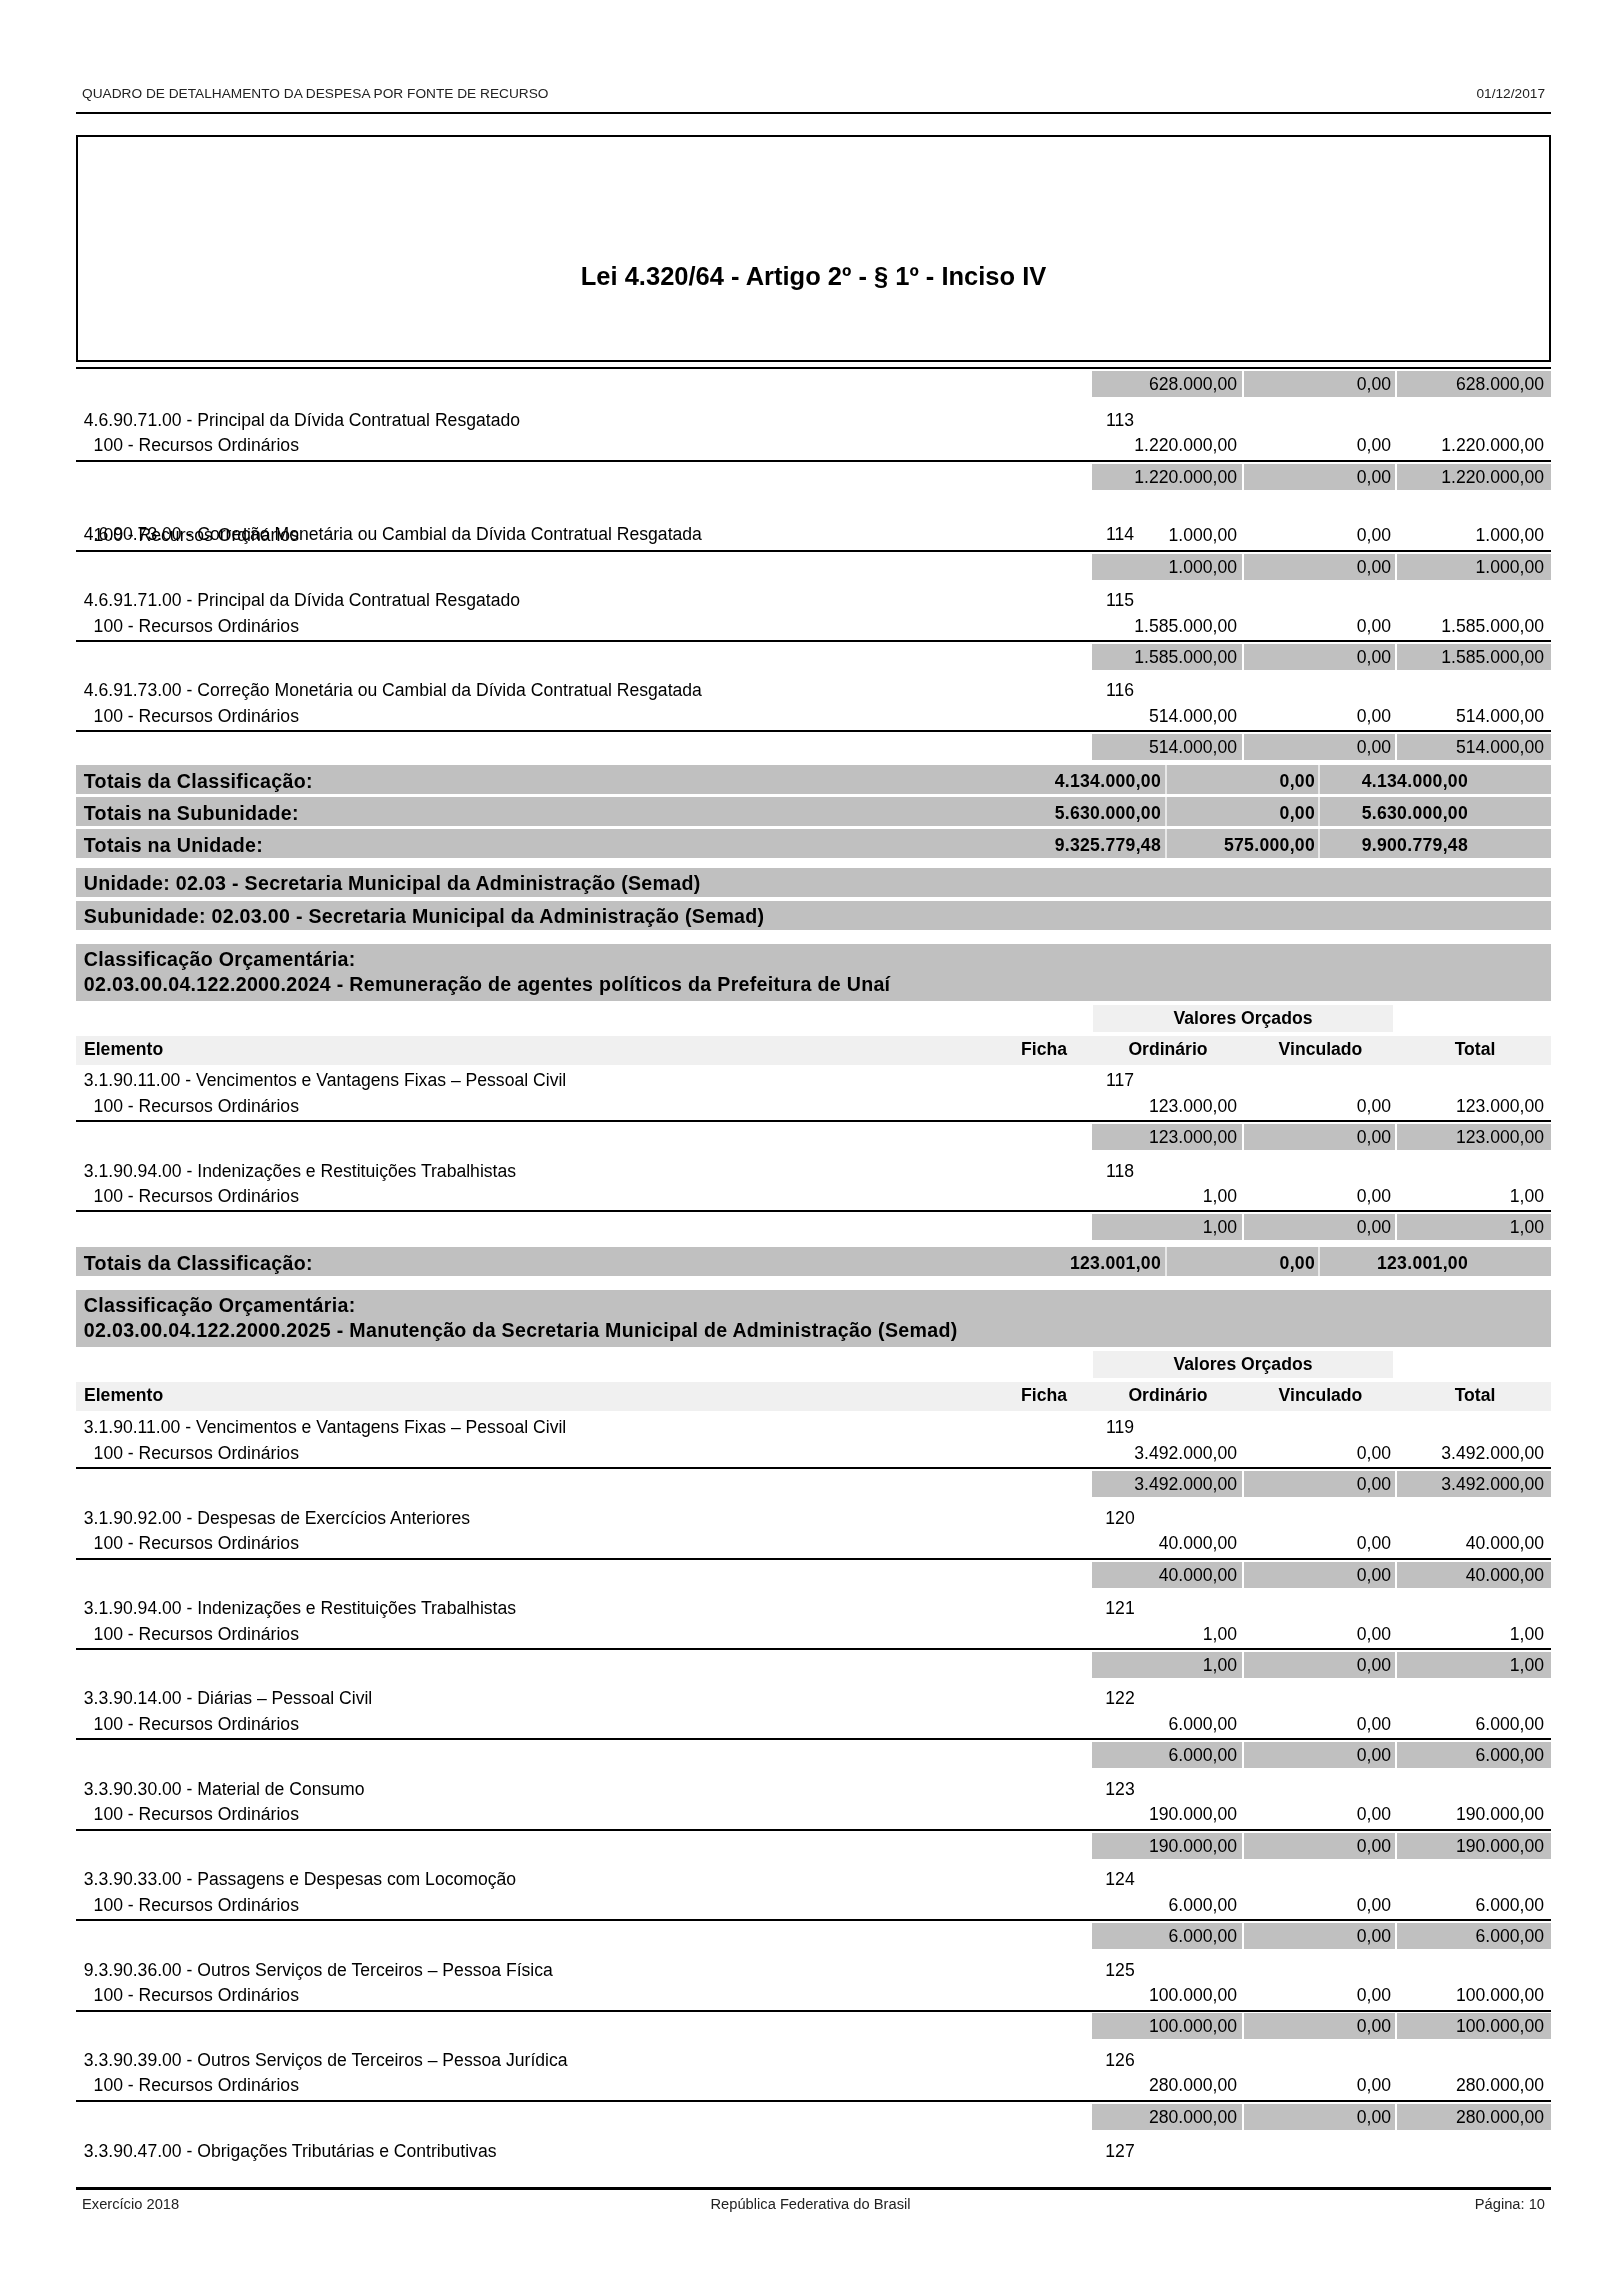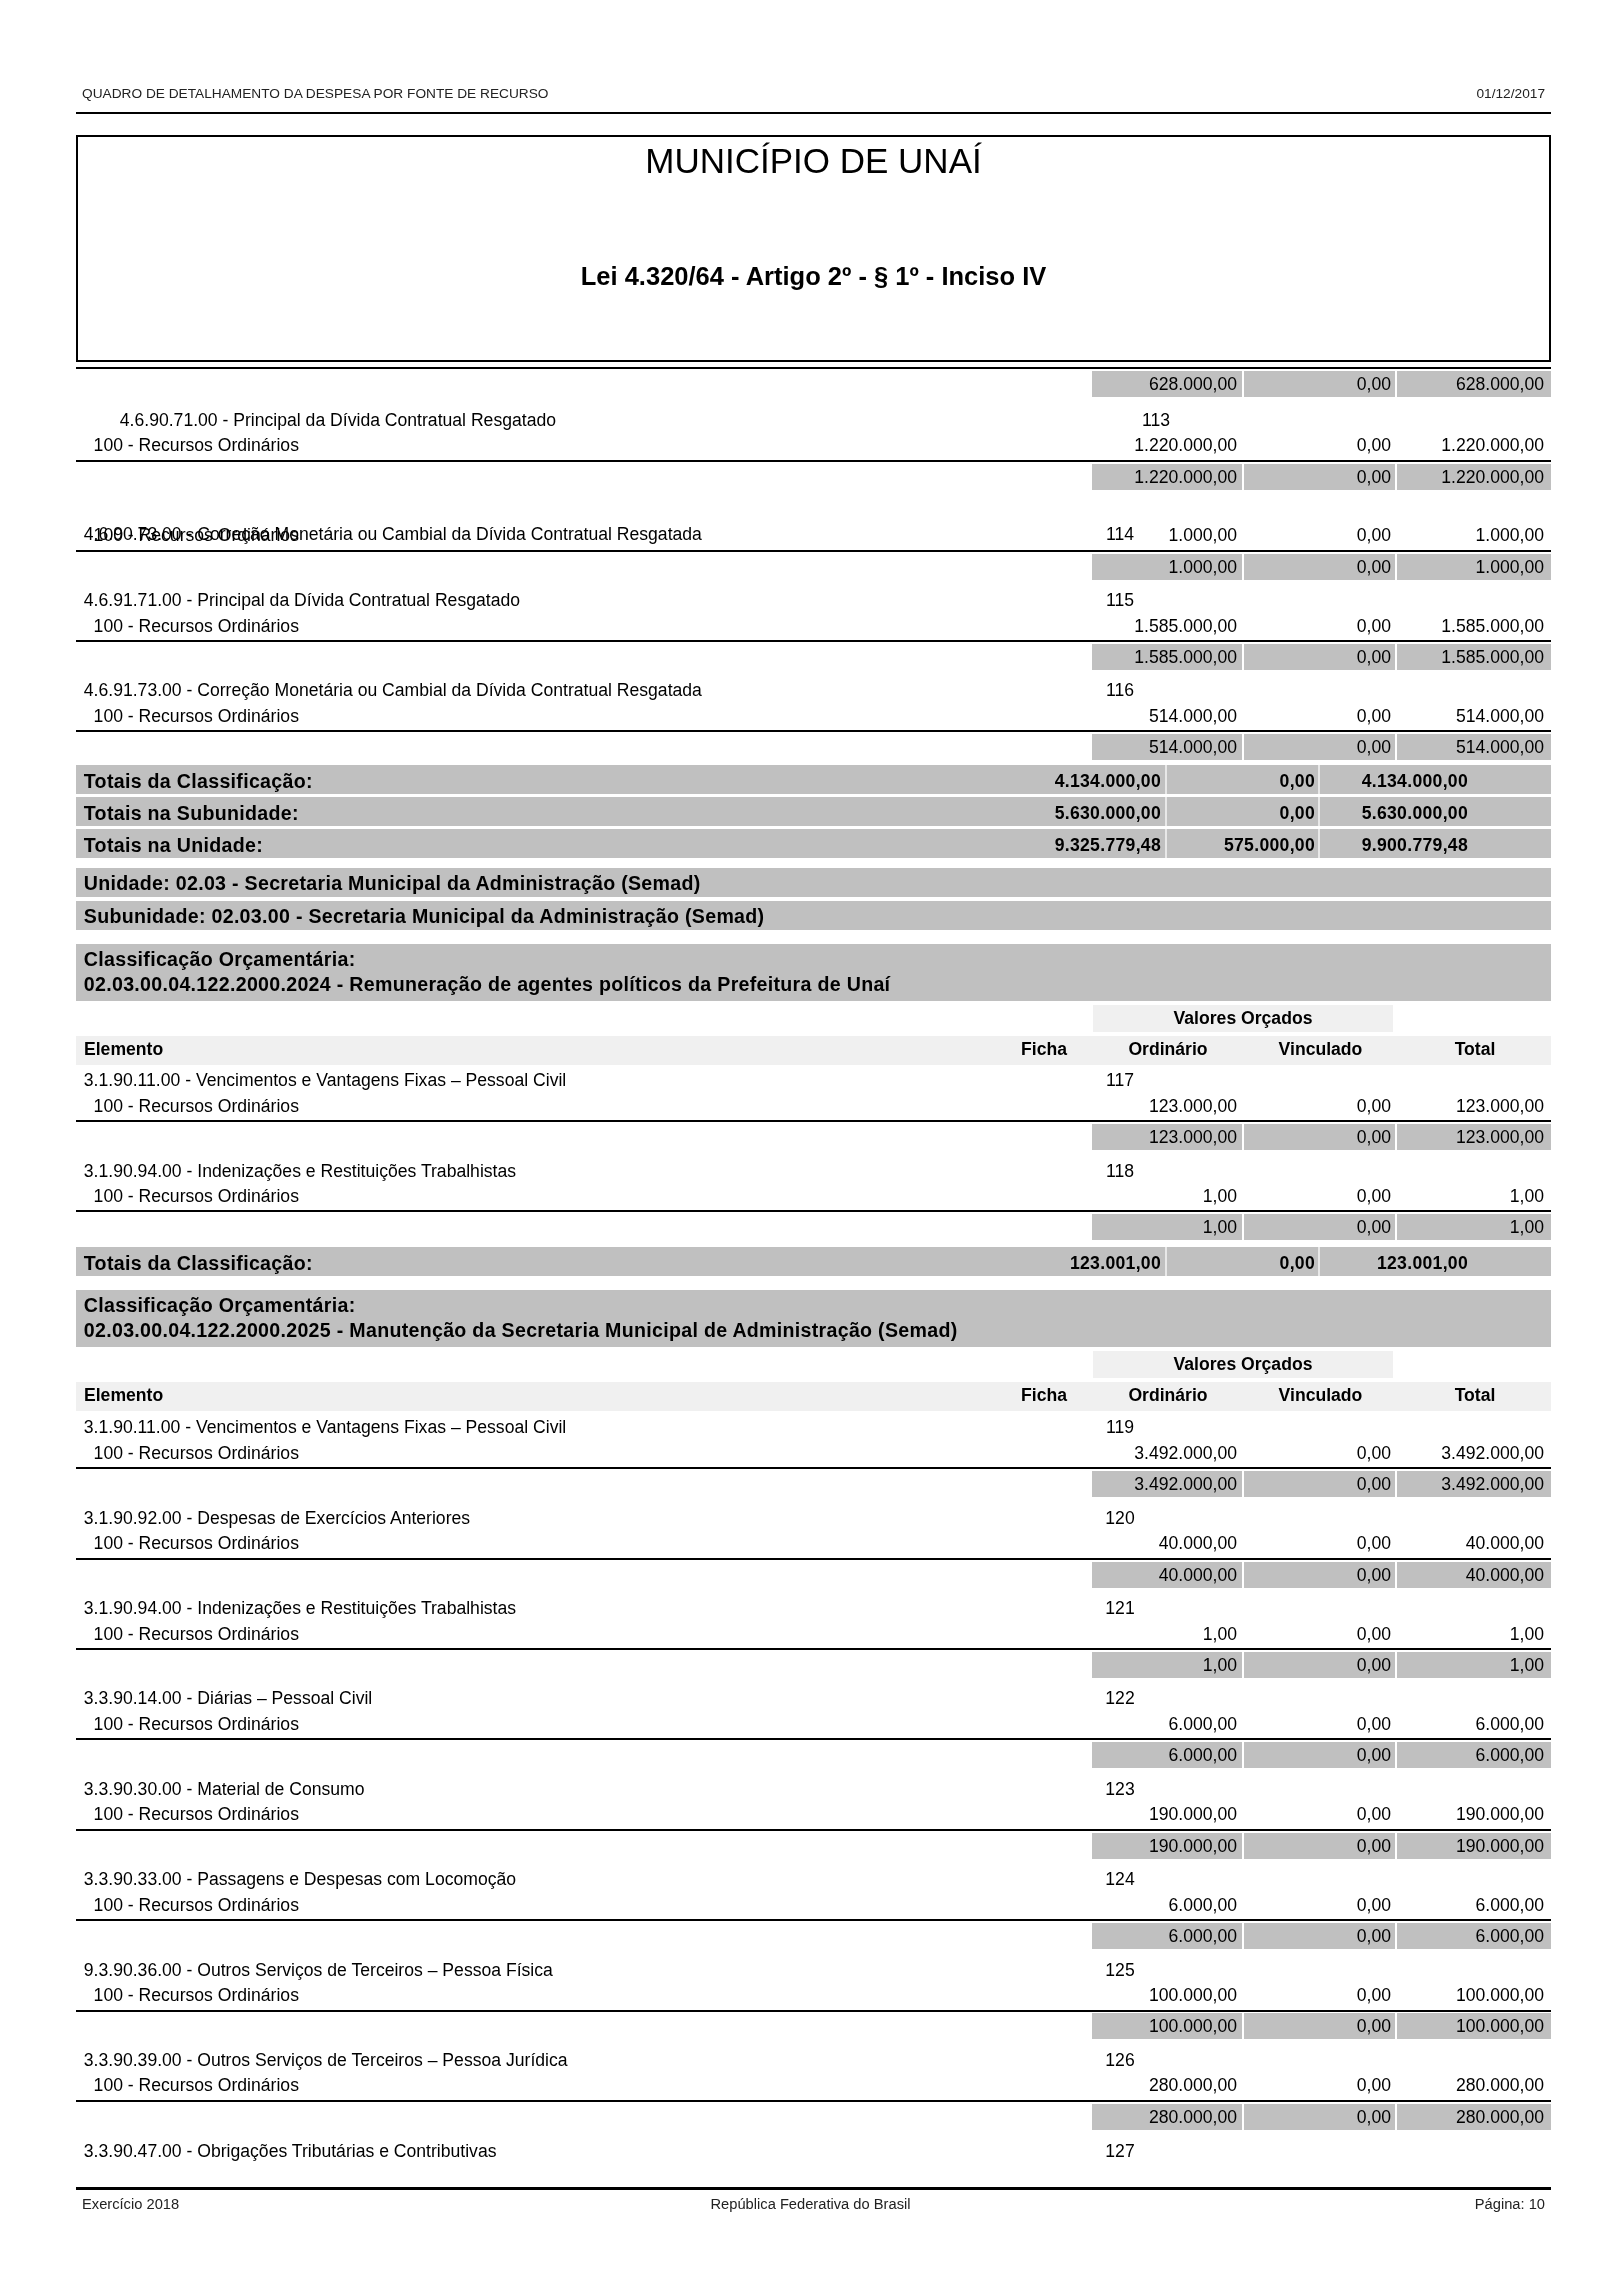--- a/index.html
+++ b/index.html
@@ -31,36 +31,35 @@
   .footer { position:absolute; top:2196px; font-size:14.7px; color:#222; }
 </style>
 </head>
 <body>
 
 <div class="abs hdr-small" style="left:82px; top:86px;">QUADRO DE DETALHAMENTO DA DESPESA POR FONTE DE RECURSO</div>
 <div class="abs hdr-small" style="right:76px; top:86px;">01/12/2017</div>
 <div class="rule" style="top:112px; height:2px;"></div>
 
 <div class="titlebox">
-  <div class="title-main">MUNICÍPIO DE UNAÍ</div>
   <div class="title-sub" style="top:125px;">Lei 4.320/64 - Artigo 2º - § 1º - Inciso IV</div>
 </div>
 <div class="rule" style="top:367px; height:2px;"></div>
 
 <div class="row" style="top:371px;">
   <div class="cellbg bg1"></div>
     <div class="cellbg bg2"></div>
     <div class="cellbg bg3"></div>
   <div class="num c1" style="left:1016px;width:145px;">628.000,00</div>
   <div class="num" style="left:1168px;width:147px;">0,00</div>
   <div class="num" style="left:1321px;width:147px;">628.000,00</div>
 </div>
 
 <div id="section1">
-    <div class="row" style="top:407px;margin-left:36px;">
+    <div class="row" style="top:407px;">
       <div class="lbl">4.6.90.71.00 - Principal da Dívida Contratual Resgatado</div>
       <div class="ficha">113</div>
     </div>
     <div class="row" style="top:432px;">
       <div class="lbl sub">100 - Recursos Ordinários</div>
       <div class="num" style="left:1016px;width:145px;">1.220.000,00</div>
       <div class="num" style="left:1168px;width:147px;">0,00</div>
       <div class="num" style="left:1321px;width:147px;">1.220.000,00</div>
     </div>
     <div class="sepline" style="top:460px;"></div>

